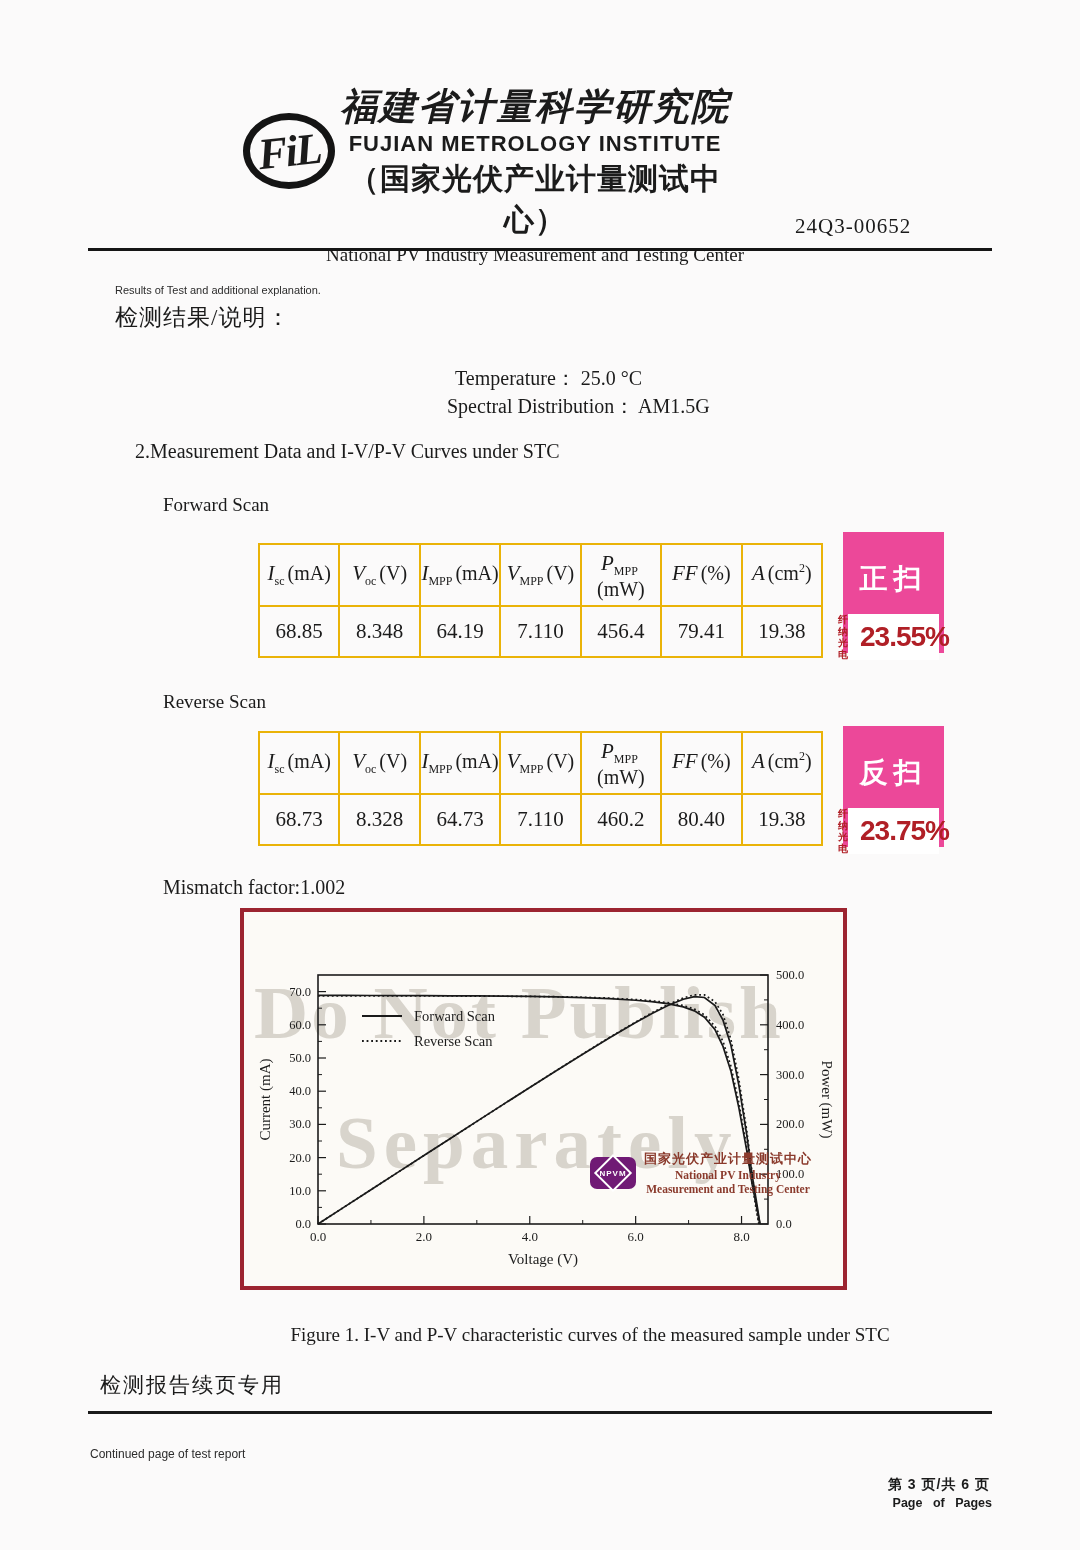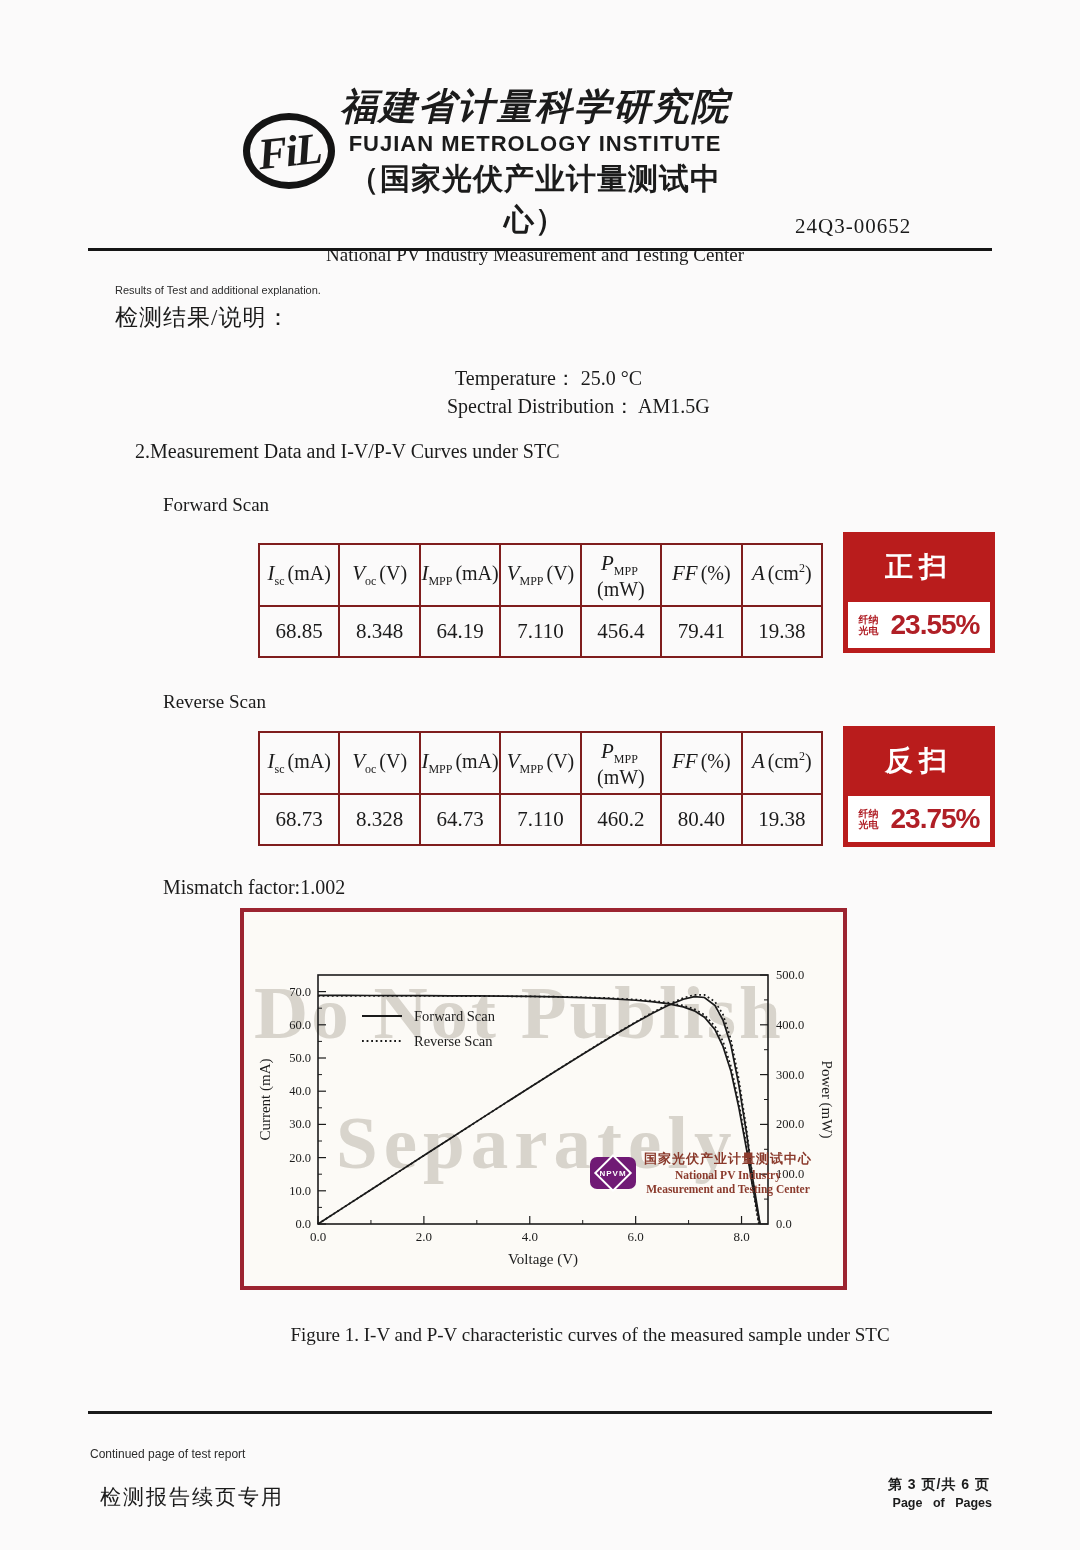--- a/index.html
+++ b/index.html
@@ -23,32 +23,32 @@
 
   
   .cond { position:absolute; font-size:20px; }
   .cond sup { font-size:12px; }
   .lbl-gap { margin-left:12px; }
   .val-gap { margin-left:10px; }
 
   
   .scan-label { position:absolute; left:163px; font-size:19px; }
   table.meas { position:absolute; left:258px; width:565px; border-collapse:collapse; table-layout:fixed; background:transparent; }
-  table.meas th, table.meas td { border:2px solid #7f1d1d; text-align:center; vertical-align:middle; font-weight:normal; }
+  table.meas th, table.meas td { border:2px solid #eab308; text-align:center; vertical-align:middle; font-weight:normal; }
   table.meas th { height:62px; font-size:20px; }
   table.meas td { height:51px; font-size:21px; }
   th .unit { margin-left:3px; }
   th sub { font-size:12px; }
   th sup { font-size:12px; }
   th i { font-size:21px; }
   .h2 { display:block; line-height:1.05; }
   .h2:empty { display:none; }
 
   
-  .badge { position:absolute; left:843px; width:152px; height:121px; background:#b91c1c; padding:0 5px 5px 5px; }
+  .badge { position:absolute; left:843px; width:101px; height:121px; background:#ec4899; padding:12px 5px 5px 5px; }
   .badge-title { height:70px; display:flex; align-items:center; justify-content:center;
     color:#ffffff; font-family:"Liberation Sans", sans-serif; font-size:28px; font-weight:bold; letter-spacing:6px; }
   .badge-box { height:46px; background:#ffffff; display:flex; align-items:center; justify-content:center; gap:12px; }
   .brand { color:#b01f26; font-family:"Liberation Sans", sans-serif; font-size:10px; font-weight:bold; line-height:1.15; text-align:center; }
   .eff { color:#b01f26; font-family:"Liberation Sans", sans-serif; font-size:28px; font-weight:bold; letter-spacing:-1px; }
 
   .mismatch { position:absolute; left:163px; top:876px; font-size:20px; }
 
   
   .chart-wrap { position:absolute; left:240px; top:908px; width:607px; height:382px;
@@ -64,21 +64,21 @@
   .npvm-abbr { position:absolute; left:0; top:50%; width:100%; transform:translateY(-50%); text-align:center;
     color:#ffffff; font-family:"Liberation Sans", sans-serif; font-size:8px; font-weight:bold; letter-spacing:1px; }
   .npvm-text { color:#8a3a2c; text-align:center; font-weight:bold; }
   .npvm-cn { font-size:13px; letter-spacing:1px; }
   .npvm-en { font-size:11.5px; line-height:1.25; }
 
   .fig-caption { position:absolute; left:240px; top:1324px; width:700px; text-align:center; font-size:19px; }
 
   
   .foot-rule { position:absolute; left:88px; top:1411px; width:904px; height:3px; background:#1a1a1a; }
-  .foot-cn { position:absolute; left:100px; top:1483px; font-size:21px; letter-spacing:2px; }
+  .foot-cn { position:absolute; left:100px; top:1371px; font-size:21px; letter-spacing:2px; }
   .foot-en { position:absolute; left:90px; top:1447px; font-family:"Liberation Sans", sans-serif; font-size:12px; color:#2c2c2c; }
   .page-cn { position:absolute; right:90px; top:1476px; font-family:"Liberation Sans", sans-serif; font-size:14px; font-weight:bold; letter-spacing:1px; text-align:center; }
   .page-en { position:absolute; right:88px; top:1496px; font-family:"Liberation Sans", sans-serif; font-size:12.5px; font-weight:bold; word-spacing:7px; text-align:center; }
 </style>
 </head>
 <body>
 
 <div class="page">
 
   <div class="fil-logo">

